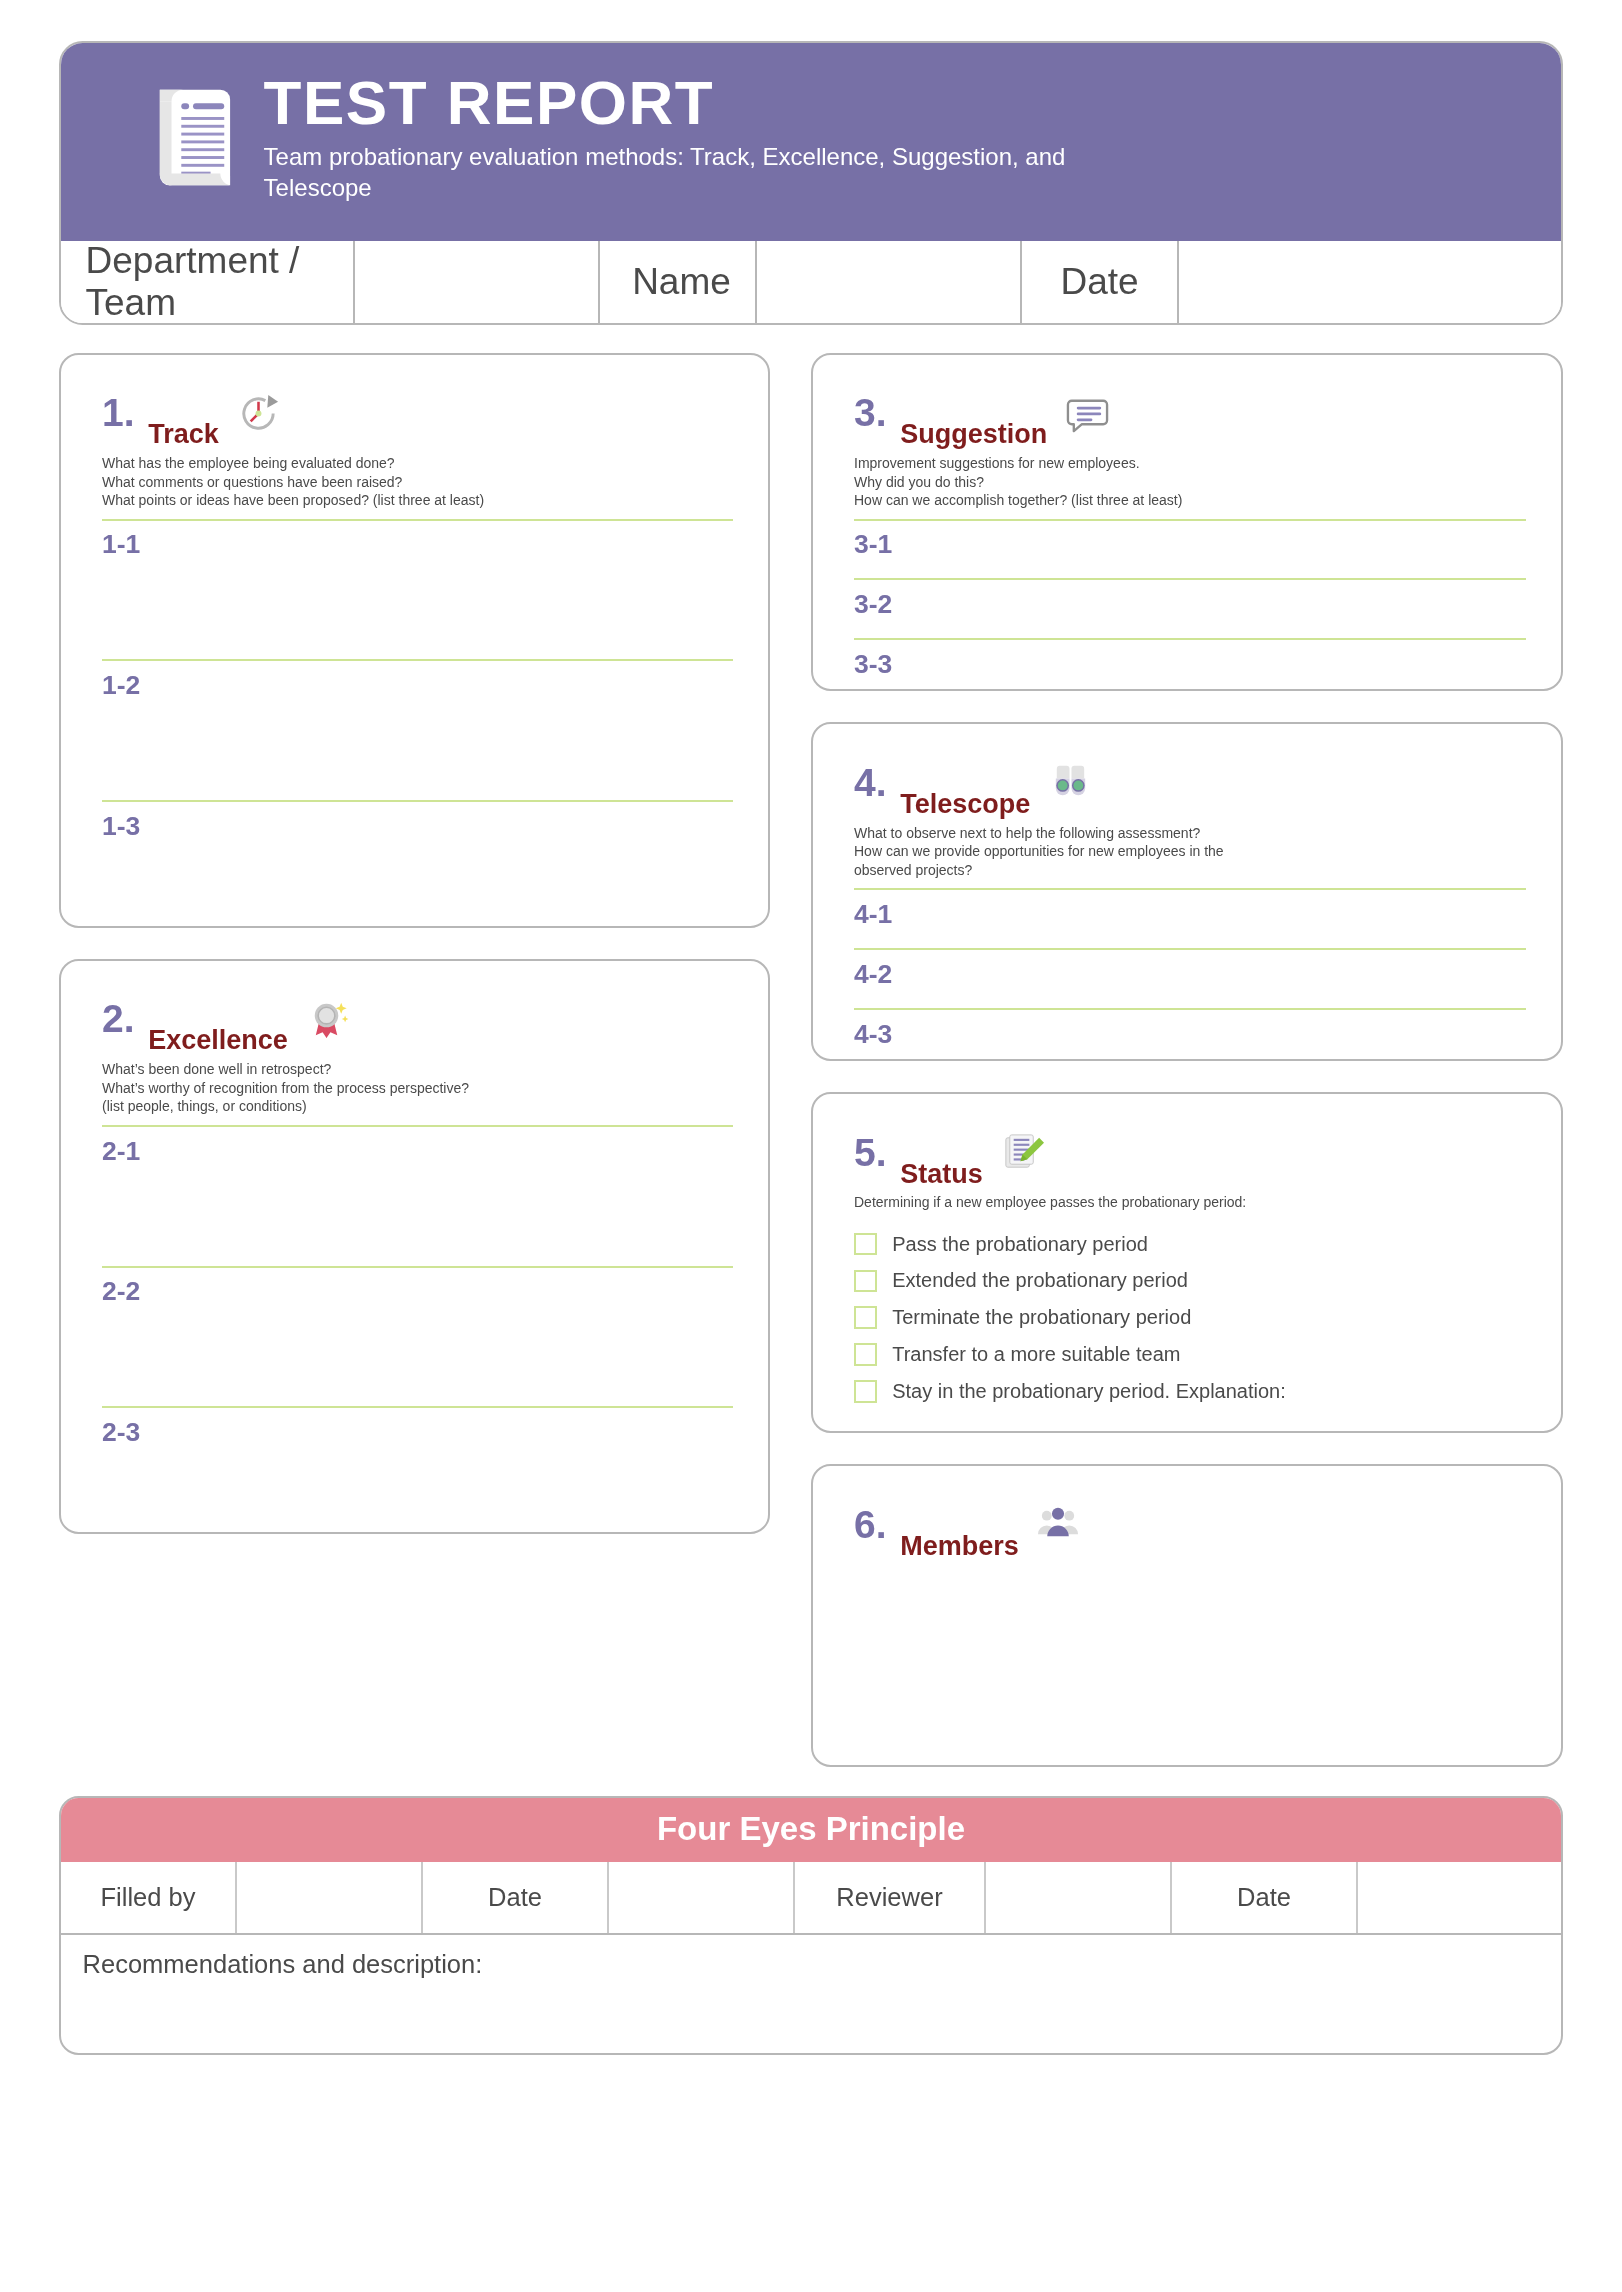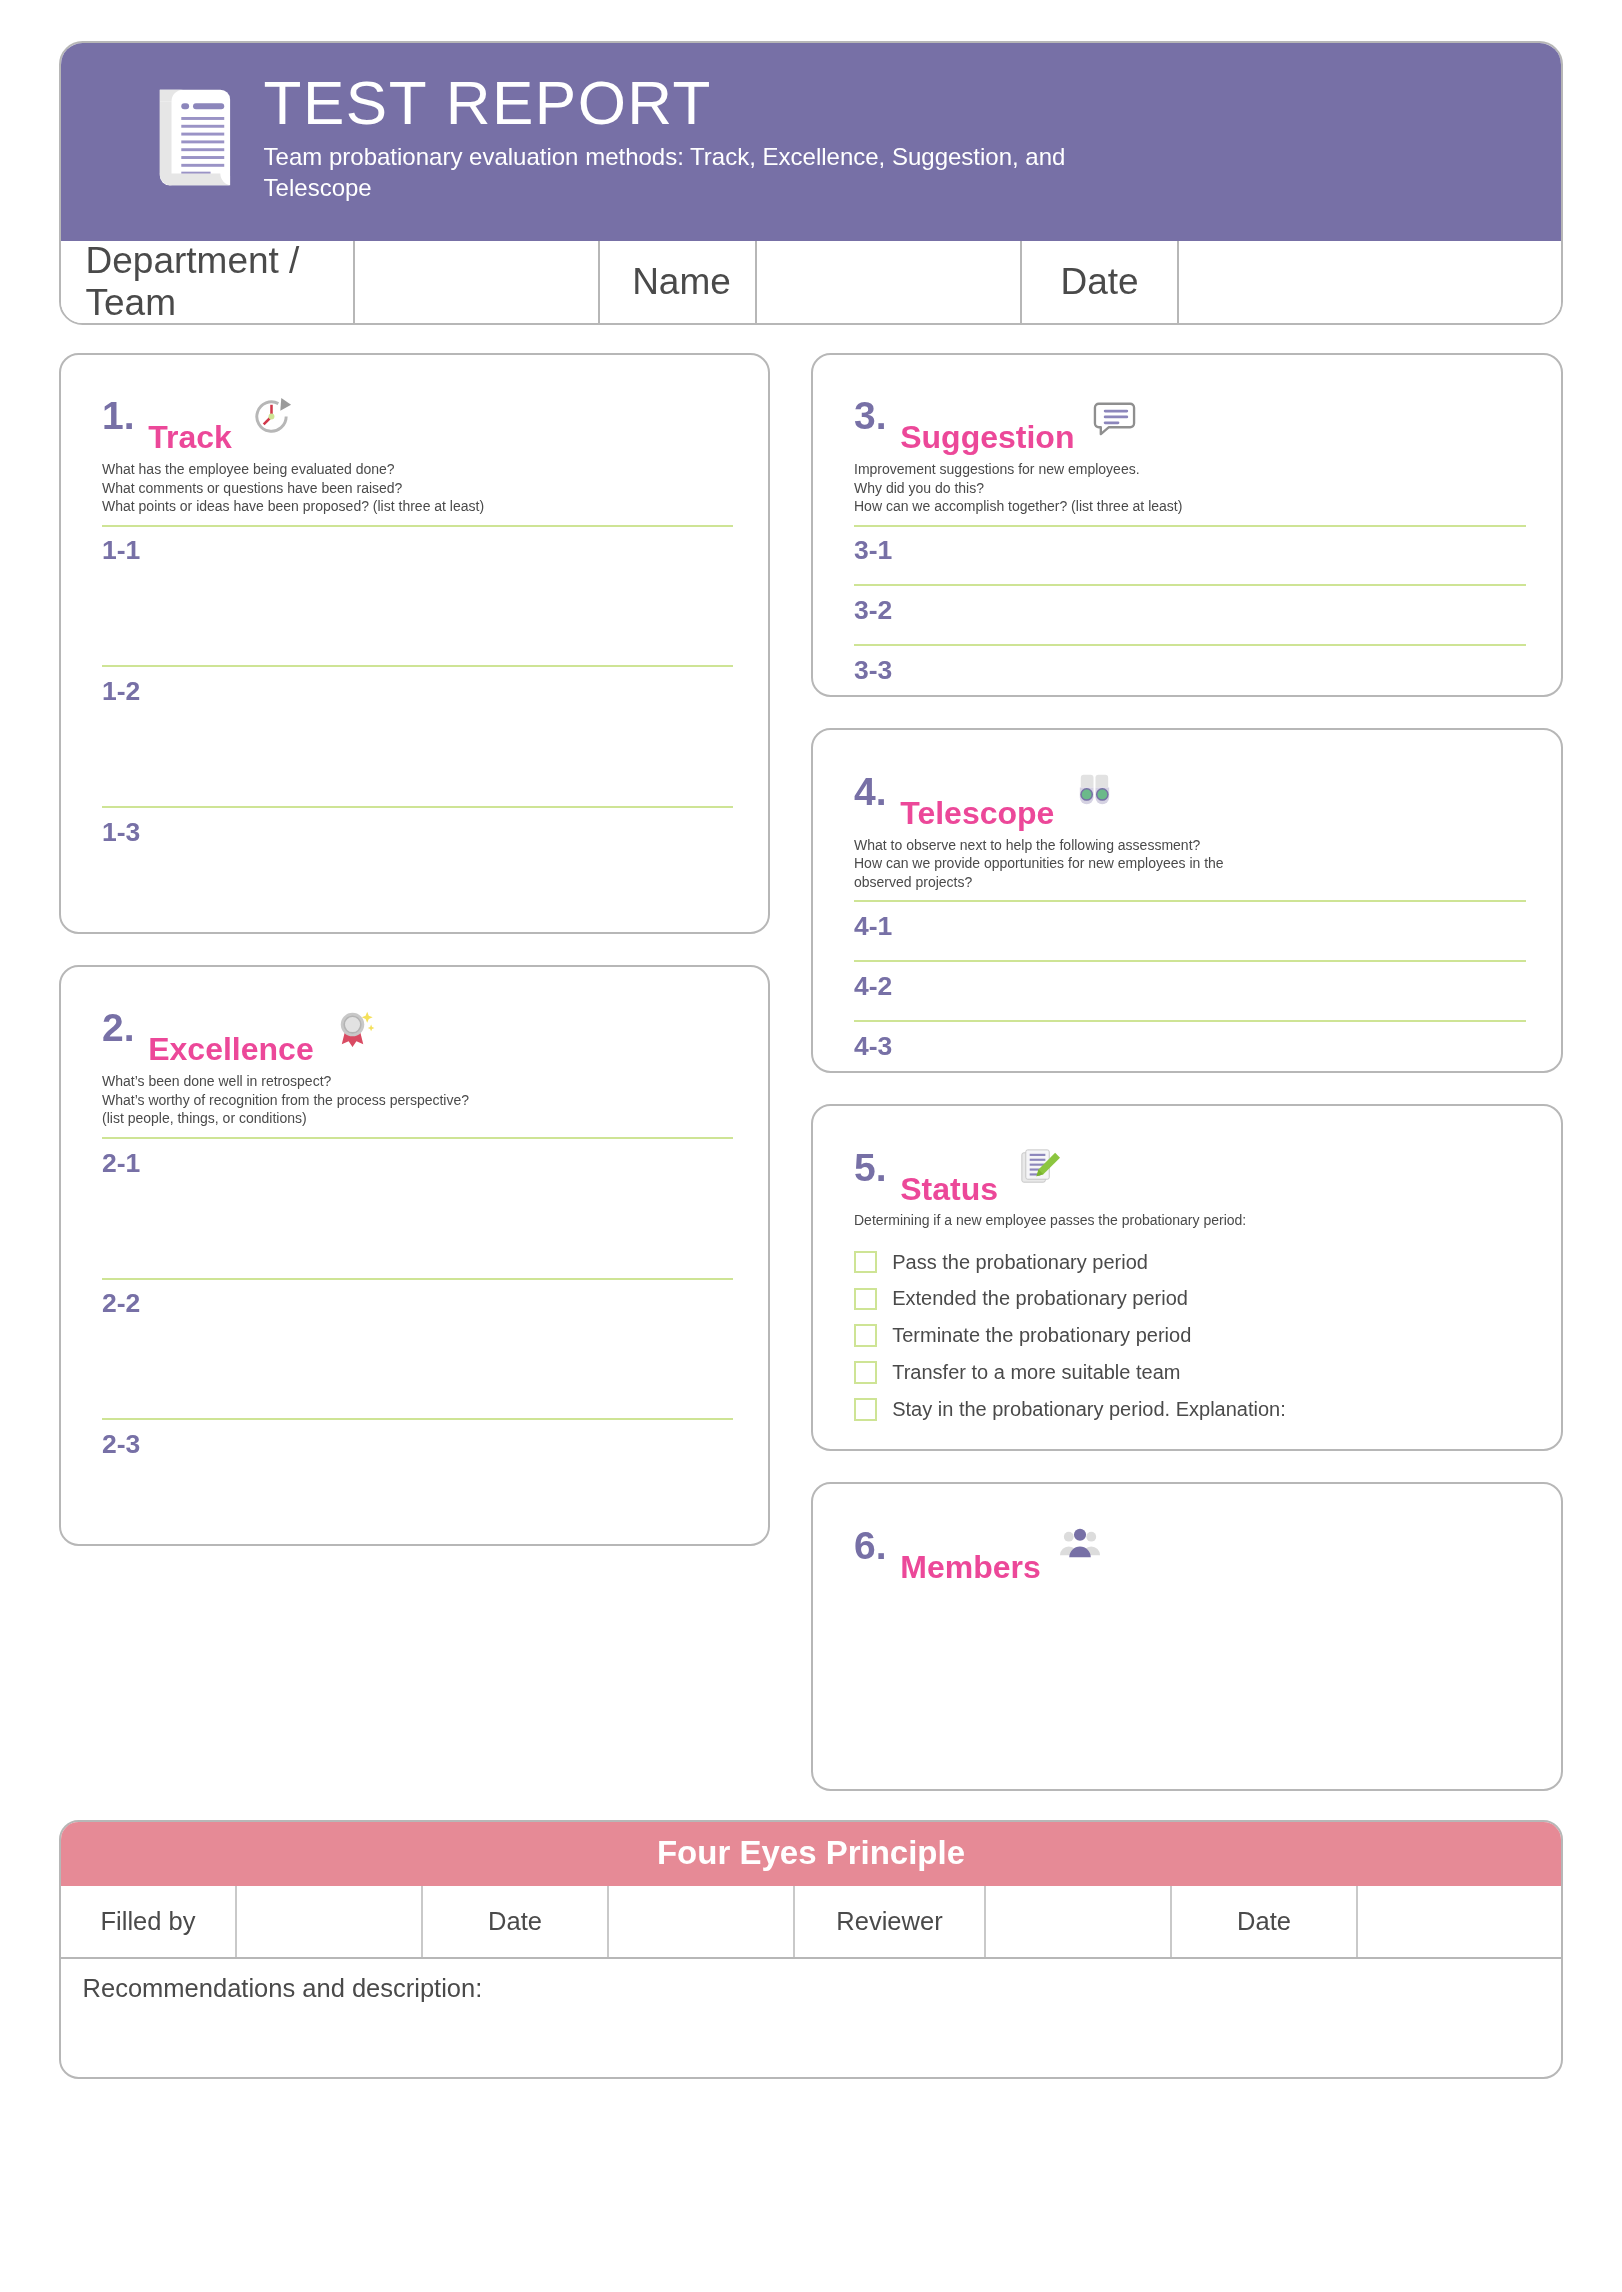--- a/index.html
+++ b/index.html
@@ -38,21 +38,21 @@
     border-radius: 23.5px 23.5px 0 0;
   }
 
   .doc-icon { width: 94px; height: 123px; flex: 0 0 auto; margin-right: 23.5px; }
 
   .title-wrap { display: flex; flex-direction: column; justify-content: center; }
 
   .main-title {
     color: #ffffff;
     font-size: 62px;
-    font-weight: normal;
+    font-weight: bold;
     letter-spacing: 1.5px;
     line-height: 1.02;
     font-family: "Liberation Sans", sans-serif;
   }
 
   .subtitle {
     color: #ffffff;
     font-size: 24px;
     line-height: 1.32;
     margin-top: 5.9px;
@@ -90,22 +90,22 @@
   }
   .card:last-child { margin-bottom: 0; }
 
   .card-head { display: flex; align-items: center; gap: 13.7px; margin-bottom: 3.9px; }
   .card-num {
     color: #7770a6;
     font-size: 39px;
     font-weight: bold;
   }
   .card-title {
-    color: #ec4899;
-    font-size: 32px;
+    color: #7f1d1d;
+    font-size: 27px;
     font-weight: bold;
     margin-top: 43px;
   }
   .head-icon { width: 45px; height: 45px; display: inline-block; margin-left: 3.9px; }
 
   .prompt {
     color: #4a4a4a;
     font-size: 14px;
     line-height: 1.33;
     margin-top: 2px;

